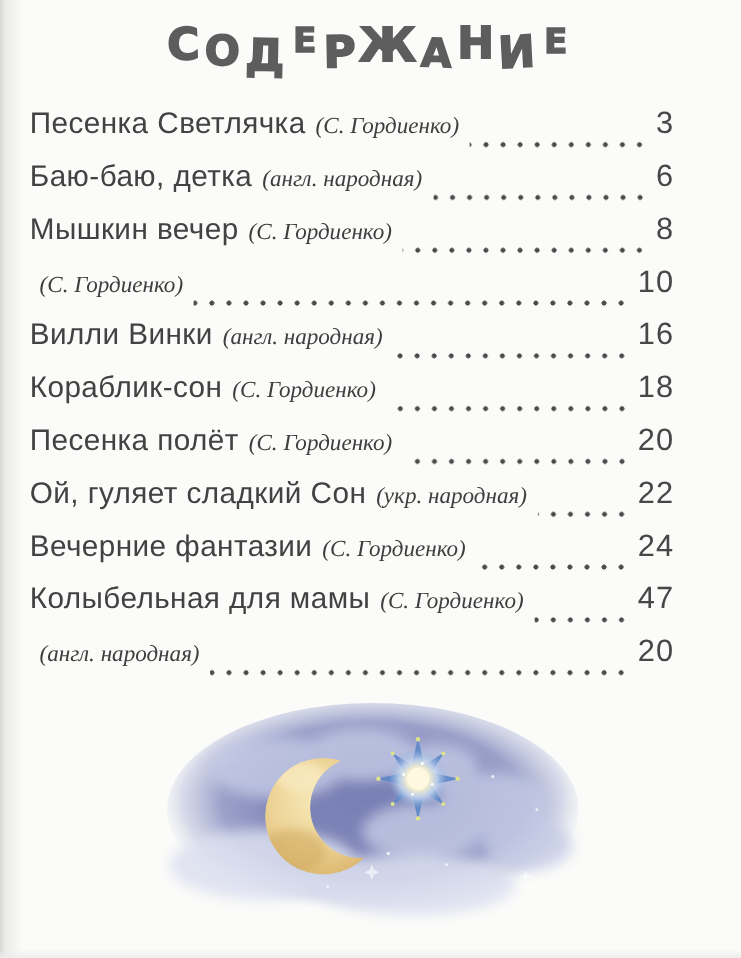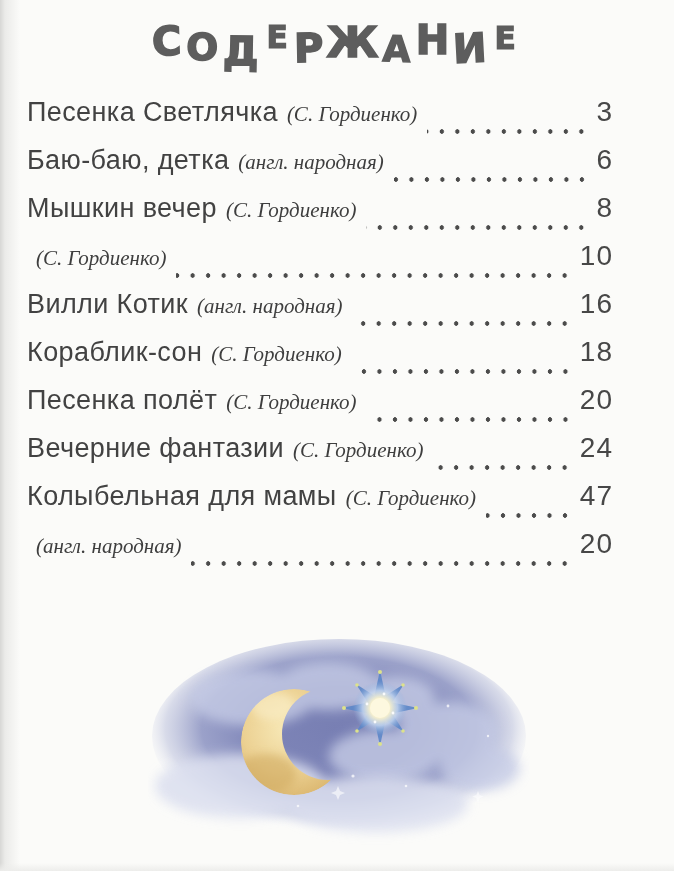--- a/index.html
+++ b/index.html
@@ -116,36 +116,42 @@
     <span class="entry-author">(С. Гордиенко)</span>
     <span class="leader"></span>
     <span class="entry-page">8</span>
   </div>
   <div class="toc-row">
     <span class="entry-author">(С. Гордиенко)</span>
     <span class="leader"></span>
     <span class="entry-page">10</span>
   </div>
   <div class="toc-row">
-    <span class="entry-title">Вилли Котик</span>
+    <span class="entry-title">Вилли Винки</span>
     <span class="entry-author">(англ. народная)</span>
     <span class="leader"></span>
     <span class="entry-page">16</span>
   </div>
   <div class="toc-row">
     <span class="entry-title">Кораблик-сон</span>
     <span class="entry-author">(С. Гордиенко)</span>
     <span class="leader"></span>
     <span class="entry-page">18</span>
   </div>
   <div class="toc-row">
     <span class="entry-title">Песенка полёт</span>
     <span class="entry-author">(С. Гордиенко)</span>
     <span class="leader"></span>
     <span class="entry-page">20</span>
+  </div>
+  <div class="toc-row">
+    <span class="entry-title">Ой, гуляет сладкий Сон</span>
+    <span class="entry-author">(укр. народная)</span>
+    <span class="leader"></span>
+    <span class="entry-page">22</span>
   </div>
   <div class="toc-row">
     <span class="entry-title">Вечерние фантазии</span>
     <span class="entry-author">(С. Гордиенко)</span>
     <span class="leader"></span>
     <span class="entry-page">24</span>
   </div>
   <div class="toc-row">
     <span class="entry-title">Колыбельная для мамы</span>
     <span class="entry-author">(С. Гордиенко)</span>

